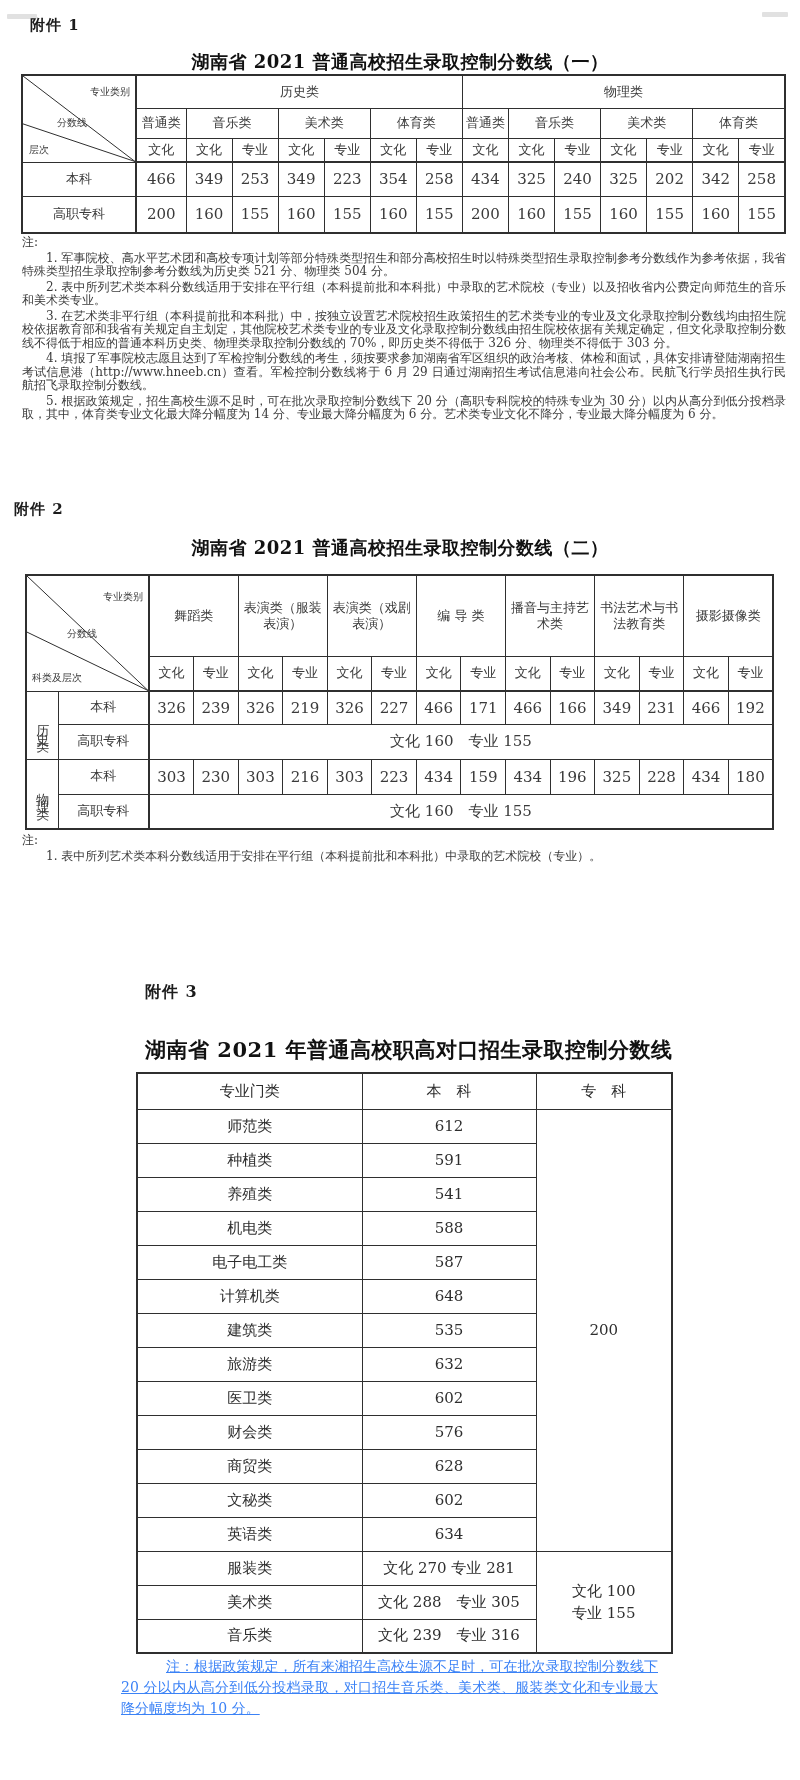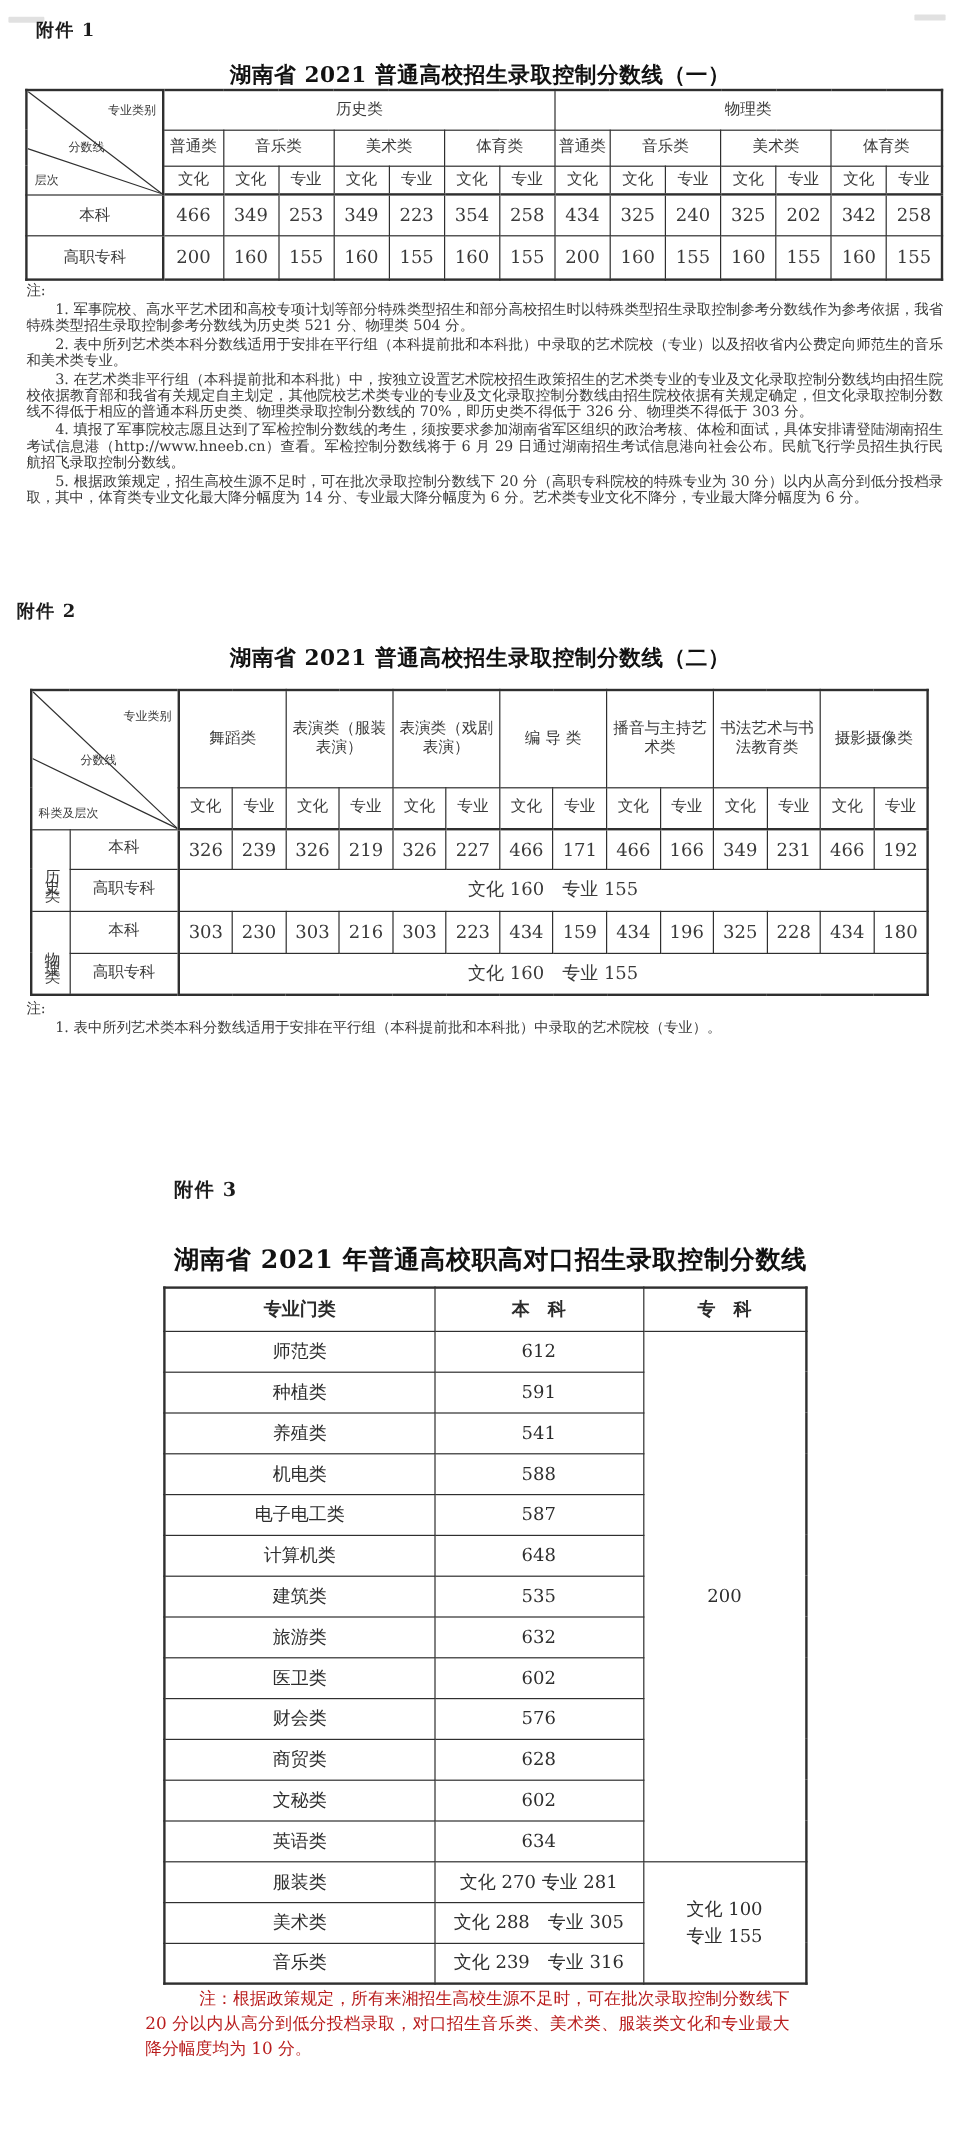--- a/index.html
+++ b/index.html
@@ -36,25 +36,25 @@
 
   .vert {
     writing-mode: vertical-rl; text-orientation: upright;
     letter-spacing: 7px; font-size: 13px; padding-top: 6px;
   }
 
   .notes { font-size: 12px; line-height: 13.5px; color: #3a3a3a; text-align: justify; }
   .notes p { margin: 0 0 2px 0; text-indent: 24px; }
   .notes .nl { text-indent: 0; }
 
-  .t3 th { font-weight: bold; font-size: 15px; color: #2b2b2b; }
+  .t3 th { font-weight: normal; font-size: 15px; color: #2b2b2b; }
   .t3 td { font-size: 15px; color: #2e2e2e; }
   .t3 .twoline div { line-height: 22px; }
 
-  .note3 { font-size: 14px; line-height: 21px; color: #b91c1c; text-align: justify; text-indent: 45px; }
+  .note3 { font-size: 14px; line-height: 21px; color: #3b82f6; text-align: justify; text-indent: 45px; text-decoration: underline; }
 
   .artifact { background: #d9d9d9; opacity: 0.8; border-radius: 1px; }
 </style>
 </head>
 <body>
 
 <div class="abs artifact" style="left:7px;top:14px;width:30px;height:5px"></div>
 <div class="abs artifact" style="left:762px;top:12px;width:26px;height:5px"></div>
 
 <div class="abs att-label" style="left:30px;top:16px">附件 1</div>

